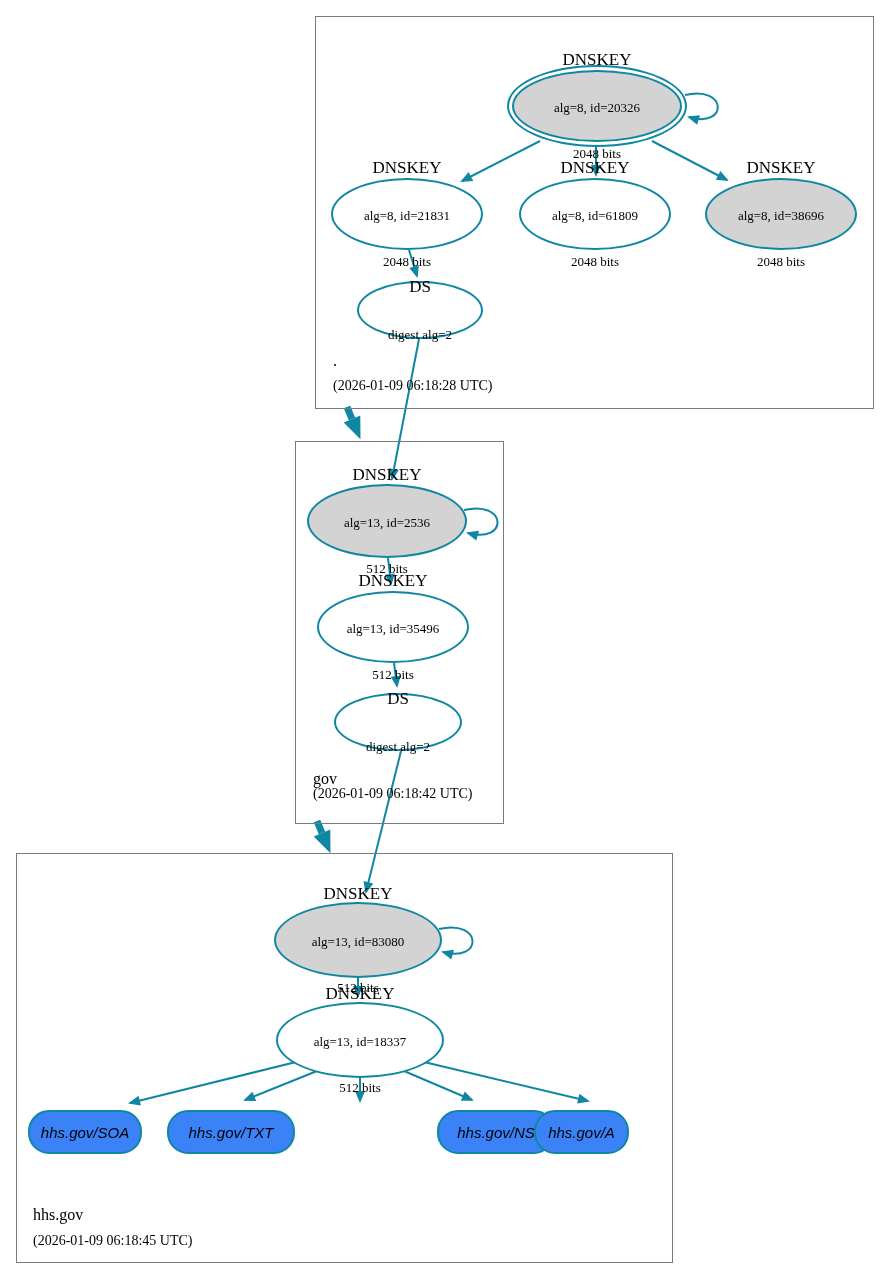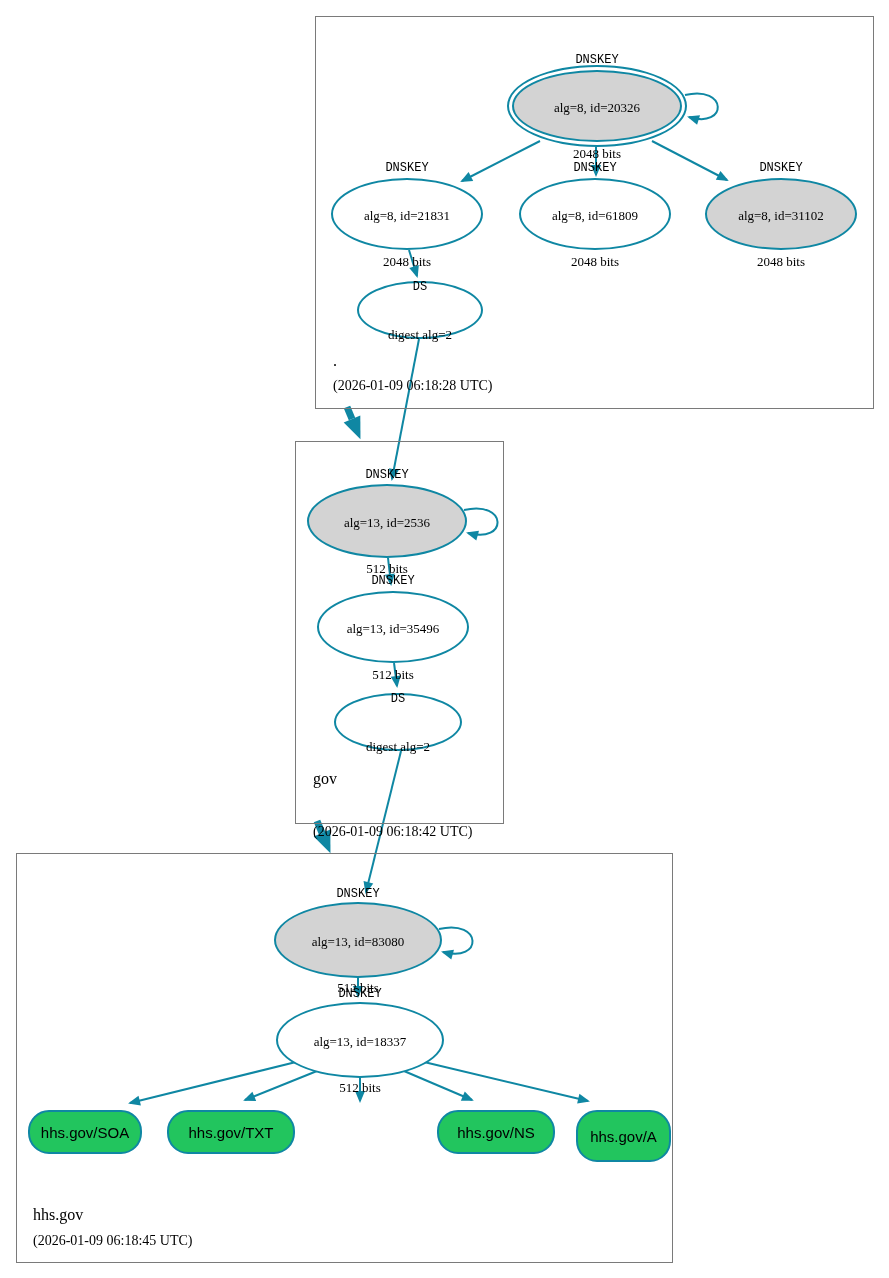--- a/index.html
+++ b/index.html
@@ -17,25 +17,25 @@
   .edge{stroke:var(--accent);stroke-width:2;fill:none;}
   .edge.thick{stroke-width:7;}
   marker path{fill:var(--accent);}
   .ellipse{position:absolute;border:2px solid var(--accent);border-radius:50%;background:#fff;
            display:flex;flex-direction:column;align-items:center;justify-content:center;
            text-align:center;box-sizing:border-box;}
   .ellipse.gray{background:var(--node-fill);}
   .ellipse .inner{position:absolute;inset:3px;border:2px solid var(--accent);border-radius:50%;
            background:var(--node-fill);display:flex;flex-direction:column;align-items:center;
            justify-content:center;text-align:center;box-sizing:border-box;}
-  .n-title{font-family:Liberation Mono, monospace;font-size:12px;line-height:18px;}
+  .n-title{font-family:Liberation Serif, serif;font-size:17px;line-height:18px;}
   .n-detail{font-family:"Liberation Serif",serif;font-size:13px;line-height:15px;margin-top:31px;}
-  .rrset{position:absolute;border:2px solid var(--accent);border-radius:21px;background:#22c55e;
+  .rrset{position:absolute;border:2px solid var(--accent);border-radius:21px;background:#3b82f6;
          display:flex;align-items:center;justify-content:center;box-sizing:border-box;
-         font-family:"Liberation Sans",sans-serif;font-size:15px;}
+         font-family:"Liberation Sans",sans-serif;font-size:15px;font-style:italic;}
   .zone-label{position:absolute;font-family:"Liberation Serif",serif;font-size:16px;}
   .zone-ts{position:absolute;font-family:"Liberation Serif",serif;font-size:14px;}
 </style>
 </head>
 <body>
 
 <div id="canvas">
 
   <svg id="edges">
     <defs>
@@ -87,21 +87,21 @@
   </div>
 
   <div class="ellipse" style="left:519px;top:178px;width:152px;height:72px;">
     <div class="n-title">DNSKEY</div>
     <div class="n-detail">alg=8, id=61809</div>
     <div class="n-detail">2048 bits</div>
   </div>
 
   <div class="ellipse gray" style="left:705px;top:178px;width:152px;height:72px;">
     <div class="n-title">DNSKEY</div>
-    <div class="n-detail">alg=8, id=31102</div>
+    <div class="n-detail">alg=8, id=38696</div>
     <div class="n-detail">2048 bits</div>
   </div>
 
   <div class="ellipse" style="left:357px;top:281px;width:126px;height:58px;">
     <div class="n-title">DS</div>
     <div class="n-detail">digest alg=2</div>
   </div>
 
   <div class="zone-label" style="left:333px;top:352px;">.</div>
   <div class="zone-ts" style="left:333px;top:378px;">(2026-01-09 06:18:28 UTC)</div>
@@ -119,21 +119,21 @@
     <div class="n-detail">alg=13, id=35496</div>
     <div class="n-detail">512 bits</div>
   </div>
 
   <div class="ellipse" style="left:334px;top:693px;width:128px;height:58px;">
     <div class="n-title">DS</div>
     <div class="n-detail">digest alg=2</div>
   </div>
 
   <div class="zone-label" style="left:313px;top:770px;">gov</div>
-  <div class="zone-ts" style="left:313px;top:824px;text-align:center;">(2026-01-09 06:18:42 UTC)</div>
+  <div class="zone-ts" style="left:313px;top:786px;text-align:center;">(2026-01-09 06:18:42 UTC)</div>
 
   <div class="box" style="left:16px;top:853px;width:655px;height:408px;"></div>
 
   <div class="ellipse gray" style="left:274px;top:902px;width:168px;height:76px;">
     <div class="n-title">DNSKEY</div>
     <div class="n-detail">alg=13, id=83080</div>
     <div class="n-detail">512 bits</div>
   </div>
 
   <div class="ellipse" style="left:276px;top:1002px;width:168px;height:76px;">
@@ -144,20 +144,20 @@
 
   <div class="rrset" style="left:28px;top:1110px;width:114px;height:44px;">
     <span>hhs.gov/SOA</span>
   </div>
   <div class="rrset" style="left:167px;top:1110px;width:128px;height:44px;">
     <span>hhs.gov/TXT</span>
   </div>
   <div class="rrset" style="left:437px;top:1110px;width:118px;height:44px;">
     <span>hhs.gov/NS</span>
   </div>
-  <div class="rrset" style="left:576px;top:1110px;width:95px;height:52px;">
+  <div class="rrset" style="left:534px;top:1110px;width:95px;height:44px;">
     <span>hhs.gov/A</span>
   </div>
 
   <div class="zone-label" style="left:33px;top:1206px;text-align:center;">hhs.gov</div>
   <div class="zone-ts" style="left:33px;top:1233px;">(2026-01-09 06:18:45 UTC)</div>
 
 </div>
 
 </body></html>

